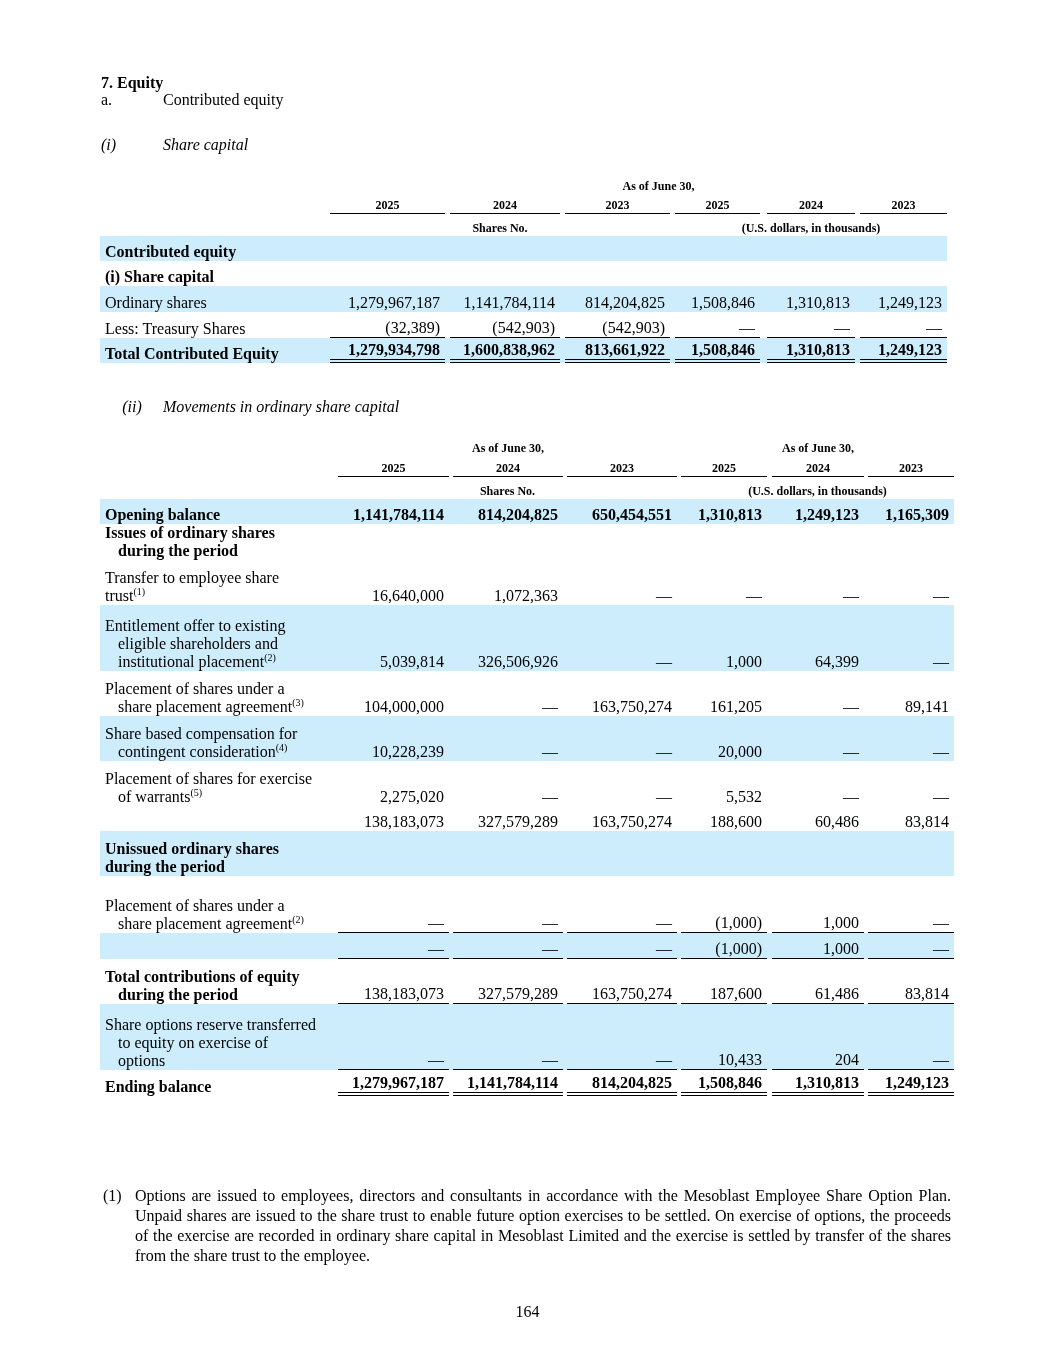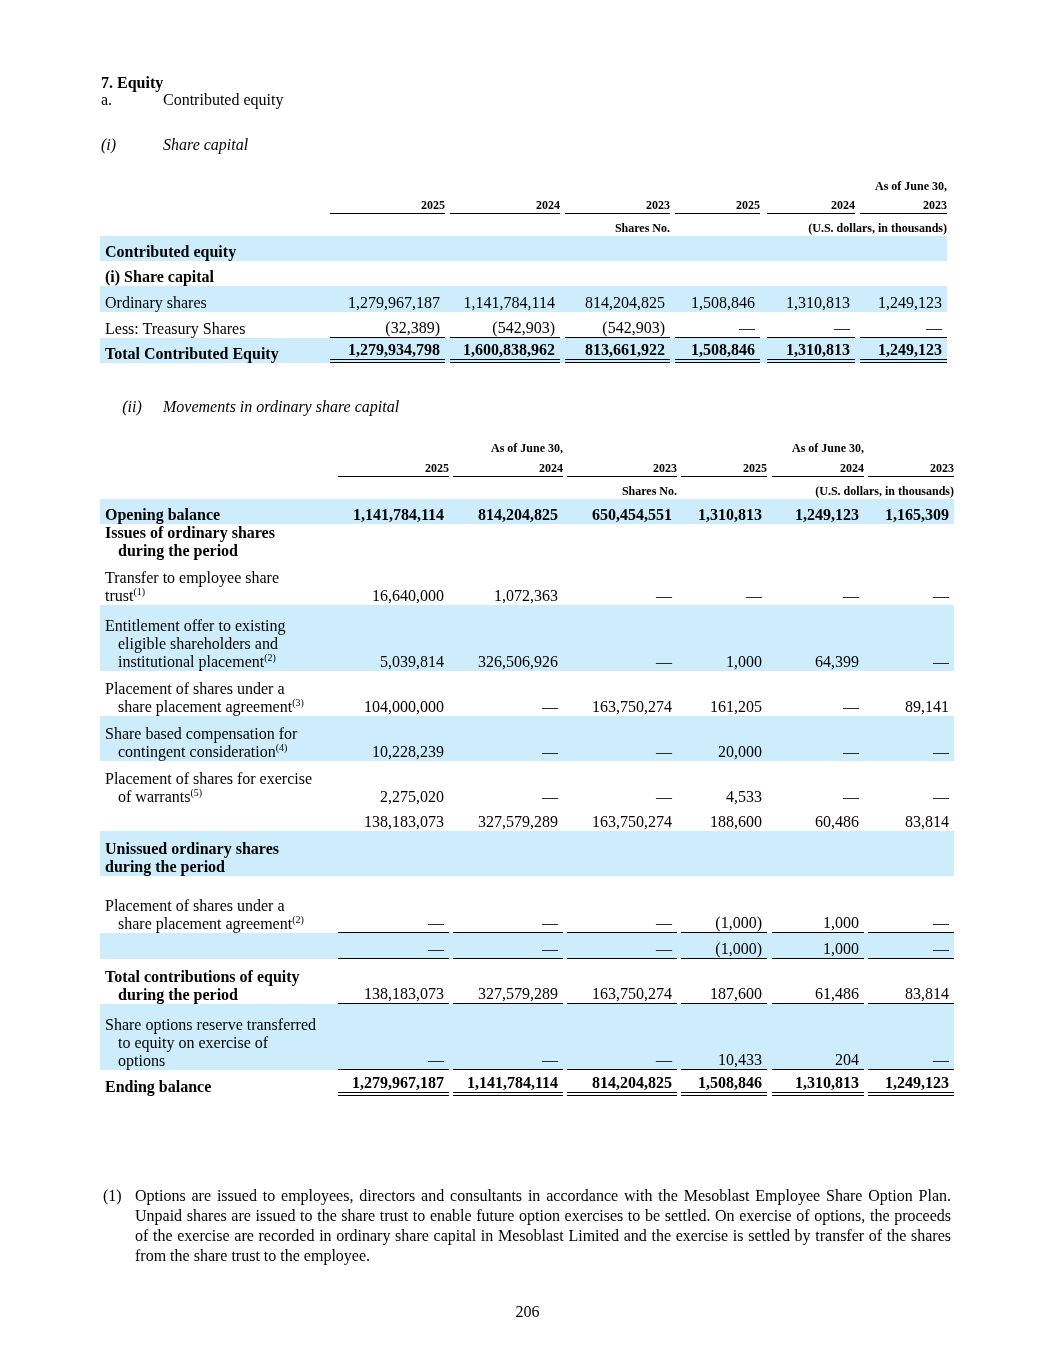--- a/index.html
+++ b/index.html
@@ -8,21 +8,21 @@
   .h2 { position:absolute; left:101px; top:91px; font-size:16px; font-weight:normal; }
   .h2 .num, .h3 .num { display:inline-block; width:62px; }
   .h3 { position:absolute; left:101px; top:136px; font-size:16px; font-style:italic; }
   .h3b { top:398px;text-align:center; }
 
   table { position:absolute; border-collapse:separate; border-spacing:0; font-size:16px; }
   td { padding:0; vertical-align:bottom; white-space:nowrap; }
   td.lab { padding-left:5px; white-space:normal; }
   td.num { text-align:right; padding-right:5px; }
   tr.hl td { background:#cdedfc; }
-  .small { font-size:12px; font-weight:bold; text-align:right; }
+  .small { font-size:12px; font-weight:bold; text-align:center; }
   .ulthin td.c { border-bottom:1.5px solid #000; }
   .dbl td.c { border-bottom:4px double #000; }
   .bold td { font-weight:bold; }
   .ind { padding-left:13px; display:block; }
   sup { font-size:10px; vertical-align:6px; line-height:0; }
 
   #t1 { left:100px; top:172px; width:847px; }
   #t2 { left:100px; top:434px; width:854px; }
 
   .fn { position:absolute; left:103px; top:1186px; width:848px; font-size:16px; line-height:20px; display:flex; }
@@ -265,21 +265,21 @@
   </tr>
 
   <tr style="height:45px">
     <td class="lab"><span>Placement of shares for exercise</span><span class="ind"><span>of warrants</span><sup>(5)</sup></span></td>
     <td class="num c">2,275,020</td>
         <td></td>
     <td class="num c">—</td>
         <td></td>
     <td class="num c">—</td>
         <td></td>
-    <td class="num c">4,533</td>
+    <td class="num c">5,532</td>
         <td></td>
     <td class="num c">—</td>
         <td></td>
     <td class="num c">—</td>
   </tr>
 
 
   <tr style="height:25px">
     <td class="lab"></td>
     <td class="num c">138,183,073</td>
@@ -375,13 +375,13 @@
     <td class="num c">1,249,123</td>
   </tr>
 </tbody>
   </table>
 
 <div class="fn">
   <span class="mk">(1)</span>
   <span class="tx">Options are issued to employees, directors and consultants in accordance with the Mesoblast Employee Share Option Plan. Unpaid shares are issued to the share trust to enable future option exercises to be settled. On exercise of options, the proceeds of the exercise are recorded in ordinary share capital in Mesoblast Limited and the exercise is settled by transfer of the shares from the share trust to the employee.</span>
 </div>
 
-<div class="pg">206</div>
+<div class="pg">164</div>
 
 </body></html>

